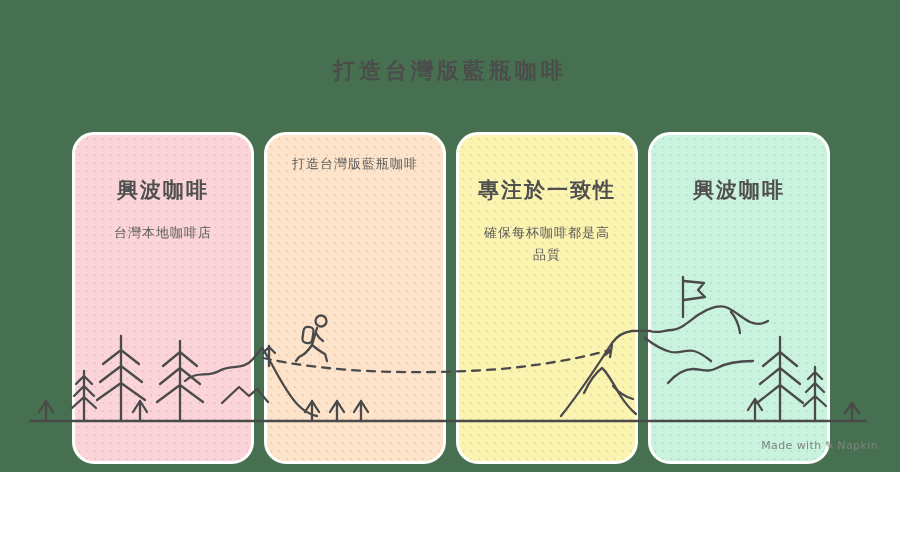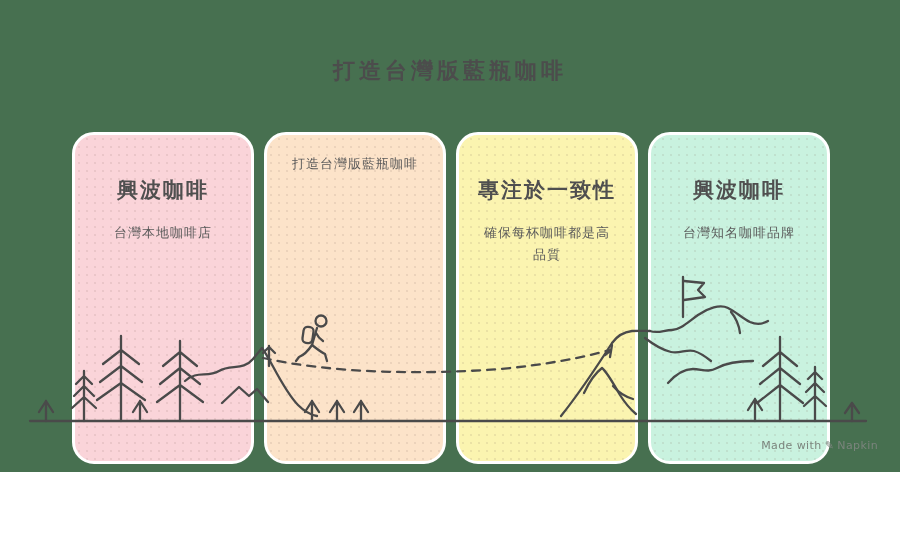--- a/index.html
+++ b/index.html
@@ -59,21 +59,20 @@
   </div>
   <div class="card card2" style="background-color: rgb(252, 227, 201);">
     <div class="card-subtitle">打造台灣版藍瓶咖啡</div>
   </div>
   <div class="card card3" style="background-color: rgb(251, 244, 176);">
     <div class="card-title">專注於一致性</div>
     <div class="card-subtitle">確保每杯咖啡都是高品質</div>
   </div>
   <div class="card card4" style="background-color: rgb(201, 242, 223);">
     <div class="card-title">興波咖啡</div>
-    <div class="card-subtitle">台灣知名咖啡品牌</div>
   </div>
 
   <svg class="illustration" viewBox="0 0 900 540">
 
     <g>
       <path d="M185 381 C197 370 207 378 219 371 C231 364 243 371 253 359 L262 348 C270 358 283 390 298 405 C305 412 311 415 317 416"></path>
     </g>
     <g>
       <path d="M222 403 L239 387 L249 396 L257 389 L268 402"></path>
     </g>

